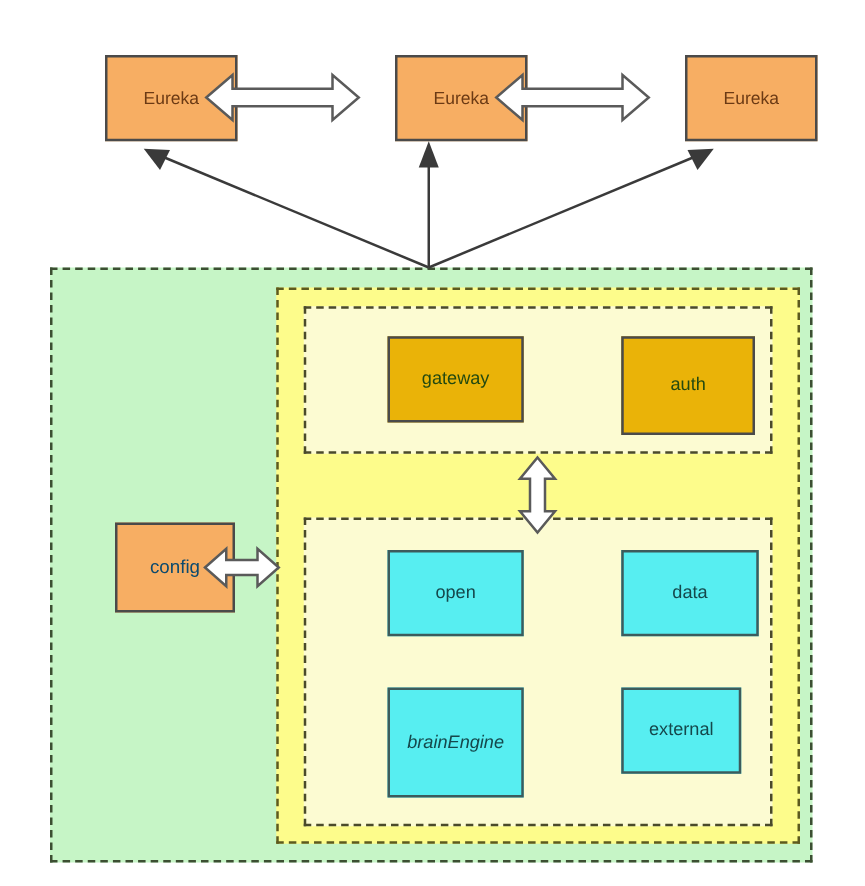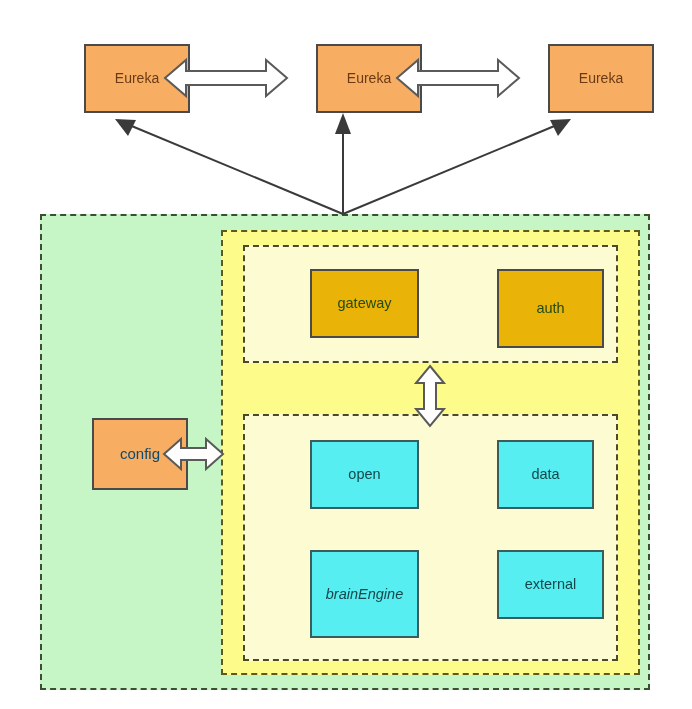--- a/index.html
+++ b/index.html
@@ -141,29 +141,29 @@
   </div>
 
   <div class="node box box-green" style="left:470px; top:269px; width:107px; height:79px;">
     <span>auth</span>
   </div>
 
   <div class="node box box-cyan" style="left:283px; top:440px; width:109px; height:69px;">
     <span>open</span>
   </div>
 
-  <div class="node box box-cyan" style="left:470px; top:440px; width:97px; height:69px;">
+  <div class="node box box-cyan" style="left:470px; top:440px; width:110px; height:69px;">
     <span>data</span>
   </div>
 
   <div class="node box box-cyan" style="left:283px; top:550px; width:109px; height:88px;font-style:italic;">
     <span>brainEngine</span>
   </div>
 
-  <div class="node box box-cyan" style="left:470px; top:550px; width:107px; height:69px;">
+  <div class="node box box-cyan" style="left:470px; top:550px; width:96px; height:69px;">
     <span>external</span>
   </div>
 
   <svg id="arrow-layer" viewBox="0 0 692 709">
 
     <polygon class="block-arrow" points="165,78 186,60 186,71 266,71 266,60 287,78 266,96 266,85 186,85 186,96"></polygon>
 
     <polygon class="block-arrow" points="397,78 418,60 418,71 498,71 498,60 519,78 498,96 498,85 418,85 418,96"></polygon>
 
     <polygon class="block-arrow" points="164,454 181,439 181,448 206,448 206,439 223,454 206,469 206,460 181,460 181,469"></polygon>

